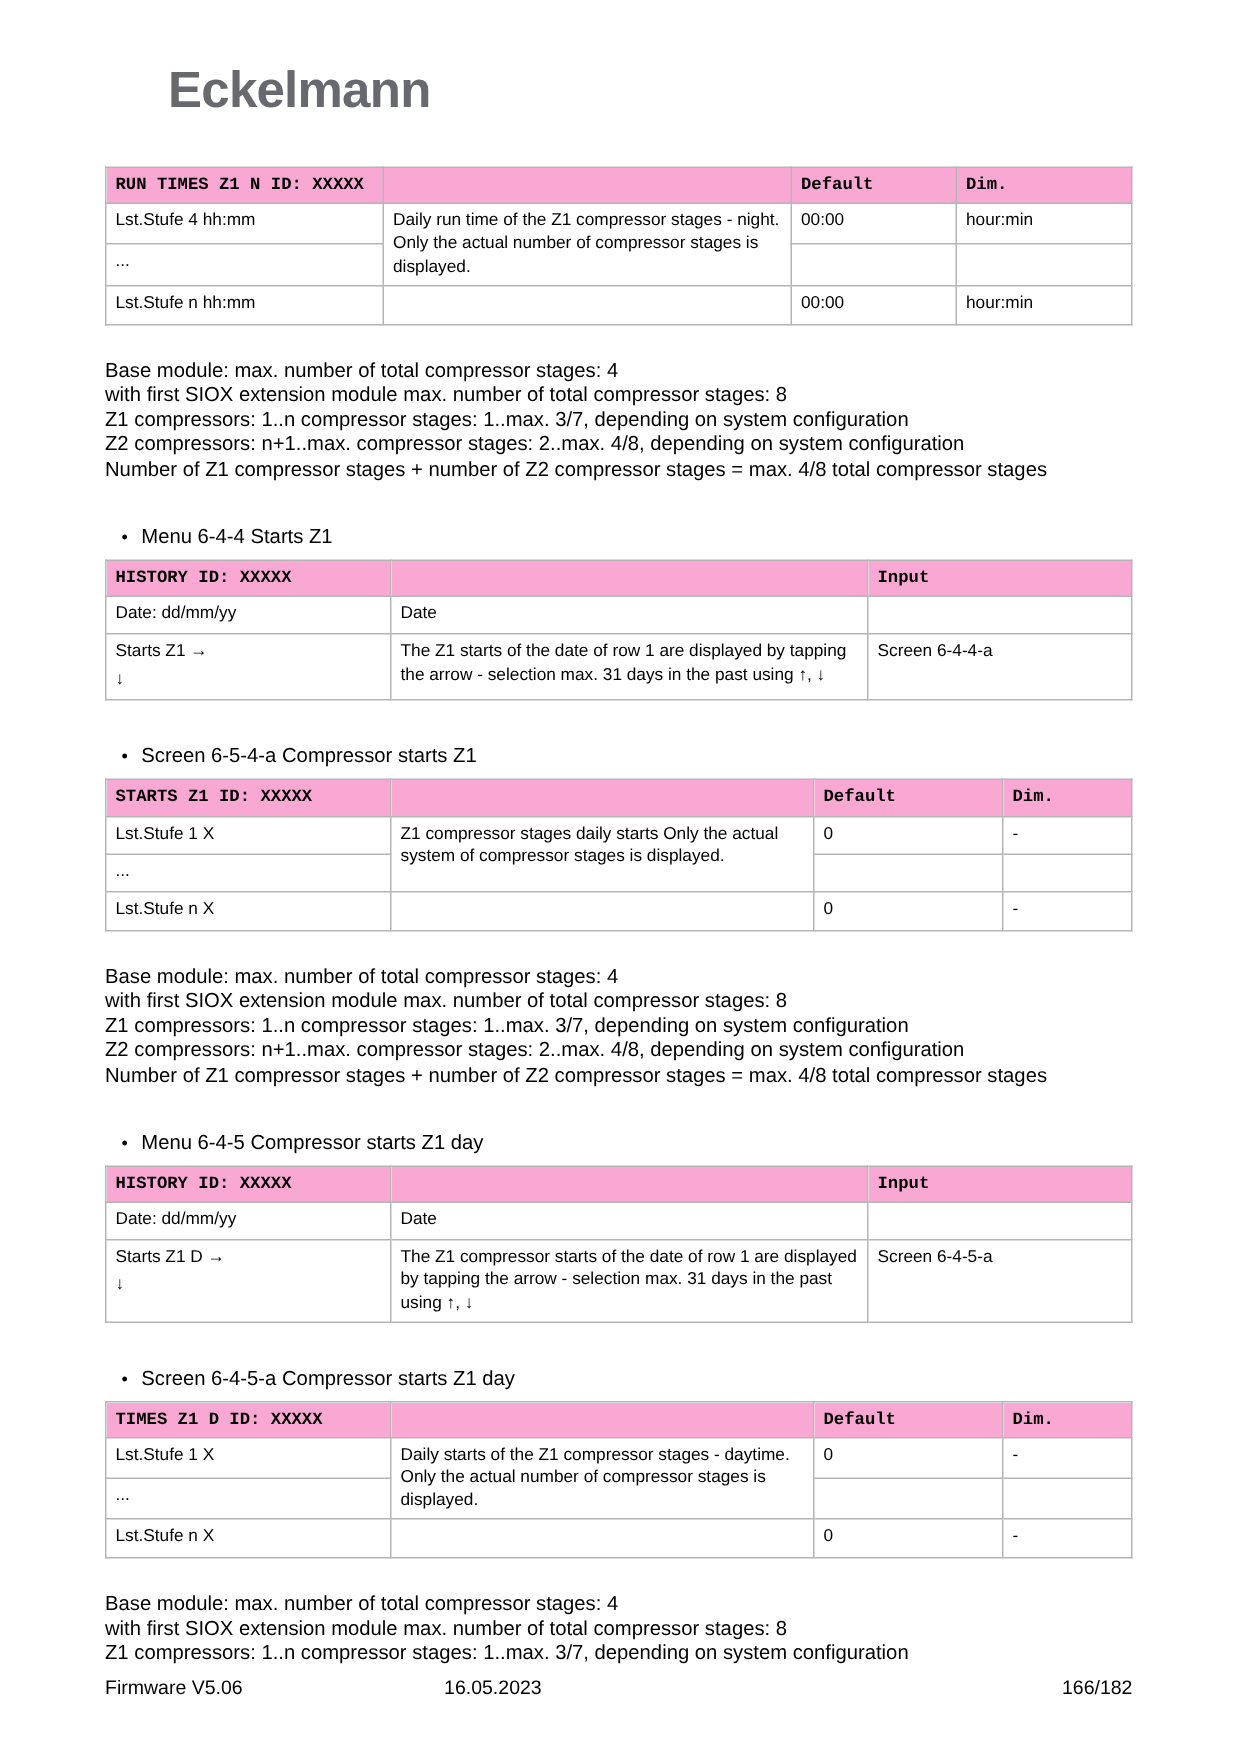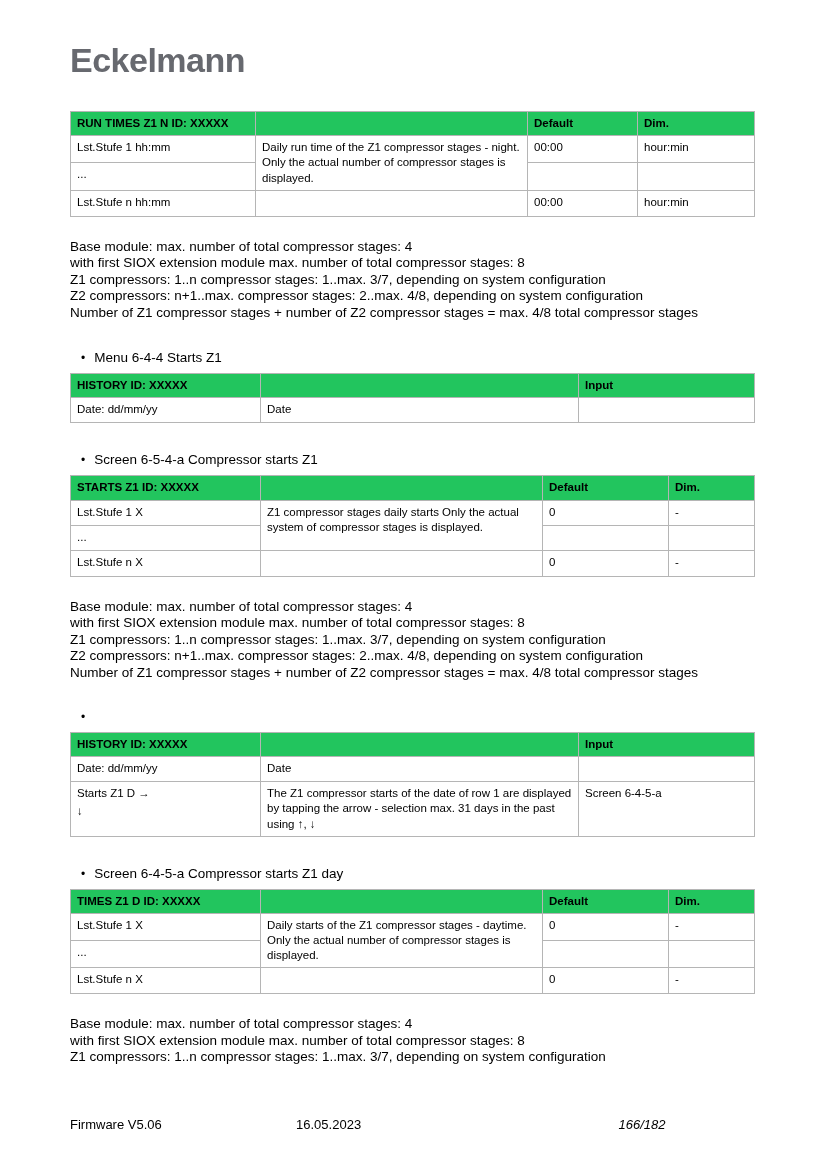--- a/index.html
+++ b/index.html
@@ -16,38 +16,39 @@
   }
   .content { position: absolute; left: 70px; top: 0; width: 685px; }
 
   .logo {
     margin-top: 42px;
     font-size: 34px;
     line-height: 36px;
     font-weight: 700;
     color: #67696f;
     letter-spacing: -0.5px;
+    margin-left: 42px;
   }
 
   table.doc-table {
     border-collapse: collapse;
     table-layout: fixed;
     width: 685px;
     font-size: 11.5px;
   }
   table.doc-table td {
     border: 1px solid #b5b5b5;
     padding: 4px 6px;
     vertical-align: top;
     line-height: 1.32;
     text-align: left;
     overflow: hidden;
     word-wrap: break-word;
   }
-  tr.thead td { background: #22c55e; font-weight: 700; }
+  tr.thead td { background: #f9a8d4; font-weight: 700; font-family: Liberation Mono, monospace; }
   tr.thead { height: 24px; }
   tr.row { height: 25px; }
   tr.row-last { height: 26px; }
   tr.hrow2 td { height: 44px; }
 
   .mt-table1 { margin-top: 33px; }
 
   .notes { margin-top: 22px; font-size: 13.5px; line-height: 16.5px; }
   .notes div { white-space: nowrap; }
 
@@ -67,21 +68,21 @@
   .footer {
     position: absolute;
     left: 70px;
     right: 72px;
     top: 1117px;
     font-size: 13px;
     display: flex;
   }
   .footer .f-left { width: 33%; text-align: left; }
   .footer .f-center { width: 34%; text-align: left; }
-  .footer .f-right { width: 33%; text-align: center; font-style: italic; }
+  .footer .f-right { width: 33%; text-align: right; }
 </style>
 </head>
 <body>
 
 <div class="page">
   <div class="content">
 
     <div class="logo">Eckelmann</div>
 
     <table class="doc-table mt-table1">
@@ -92,21 +93,21 @@
           <col>
         </colgroup>
       <tbody>
           <tr class="thead">
         <td>RUN TIMES Z1 N ID: XXXXX</td>
         <td></td>
         <td>Default</td>
         <td>Dim.</td>
       </tr>
       <tr class="row">
-        <td>Lst.Stufe 1 hh:mm</td>
+        <td>Lst.Stufe 4 hh:mm</td>
         <td rowspan="2">Daily run time of the Z1 compressor stages - night. Only the actual number of compressor stages is displayed.</td>
         <td>00:00</td>
         <td>hour:min</td>
       </tr>
       <tr class="row">
         <td>...</td>
         <td></td>
         <td></td>
       </tr>
       <tr class="row-last">
@@ -141,20 +142,28 @@
           <tr class="thead">
         <td>HISTORY ID: XXXXX</td>
         <td></td>
         <td>Input</td>
       </tr>
       <tr class="row">
         <td>Date: dd/mm/yy</td>
         <td>Date</td>
         <td></td>
       </tr>
+      <tr class="hrow2">
+        <td>
+          <div>Starts Z1 →</div>
+          <div class="arrow-line2">↓</div>
+        </td>
+        <td>The Z1 starts of the date of row 1 are displayed by tapping the arrow - selection max. 31 days in the past using ↑, ↓</td>
+        <td>Screen 6-4-4-a</td>
+      </tr>
     </tbody>
       </table>
 
     <div class="bullet">
       <span class="dot">•</span>
       <span>Screen 6-5-4-a Compressor starts Z1</span>
     </div>
 
     <table class="doc-table">
       <colgroup>
@@ -193,20 +202,21 @@
     <div class="notes">
       <div>Base module: max. number of total compressor stages: 4</div>
       <div>with first SIOX extension module max. number of total compressor stages: 8</div>
       <div>Z1 compressors: 1..n compressor stages: 1..max. 3/7, depending on system configuration</div>
       <div>Z2 compressors: n+1..max. compressor stages: 2..max. 4/8, depending on system configuration</div>
       <div>Number of Z1 compressor stages + number of Z2 compressor stages = max. 4/8 total compressor stages</div>
     </div>
 
     <div class="bullet">
       <span class="dot">•</span>
+      <span>Menu 6-4-5 Compressor starts Z1 day</span>
     </div>
 
     <table class="doc-table">
       <colgroup>
           <col style="width:190px">
           <col style="width:318px">
           <col>
         </colgroup>
       <tbody>
           <tr class="thead">

